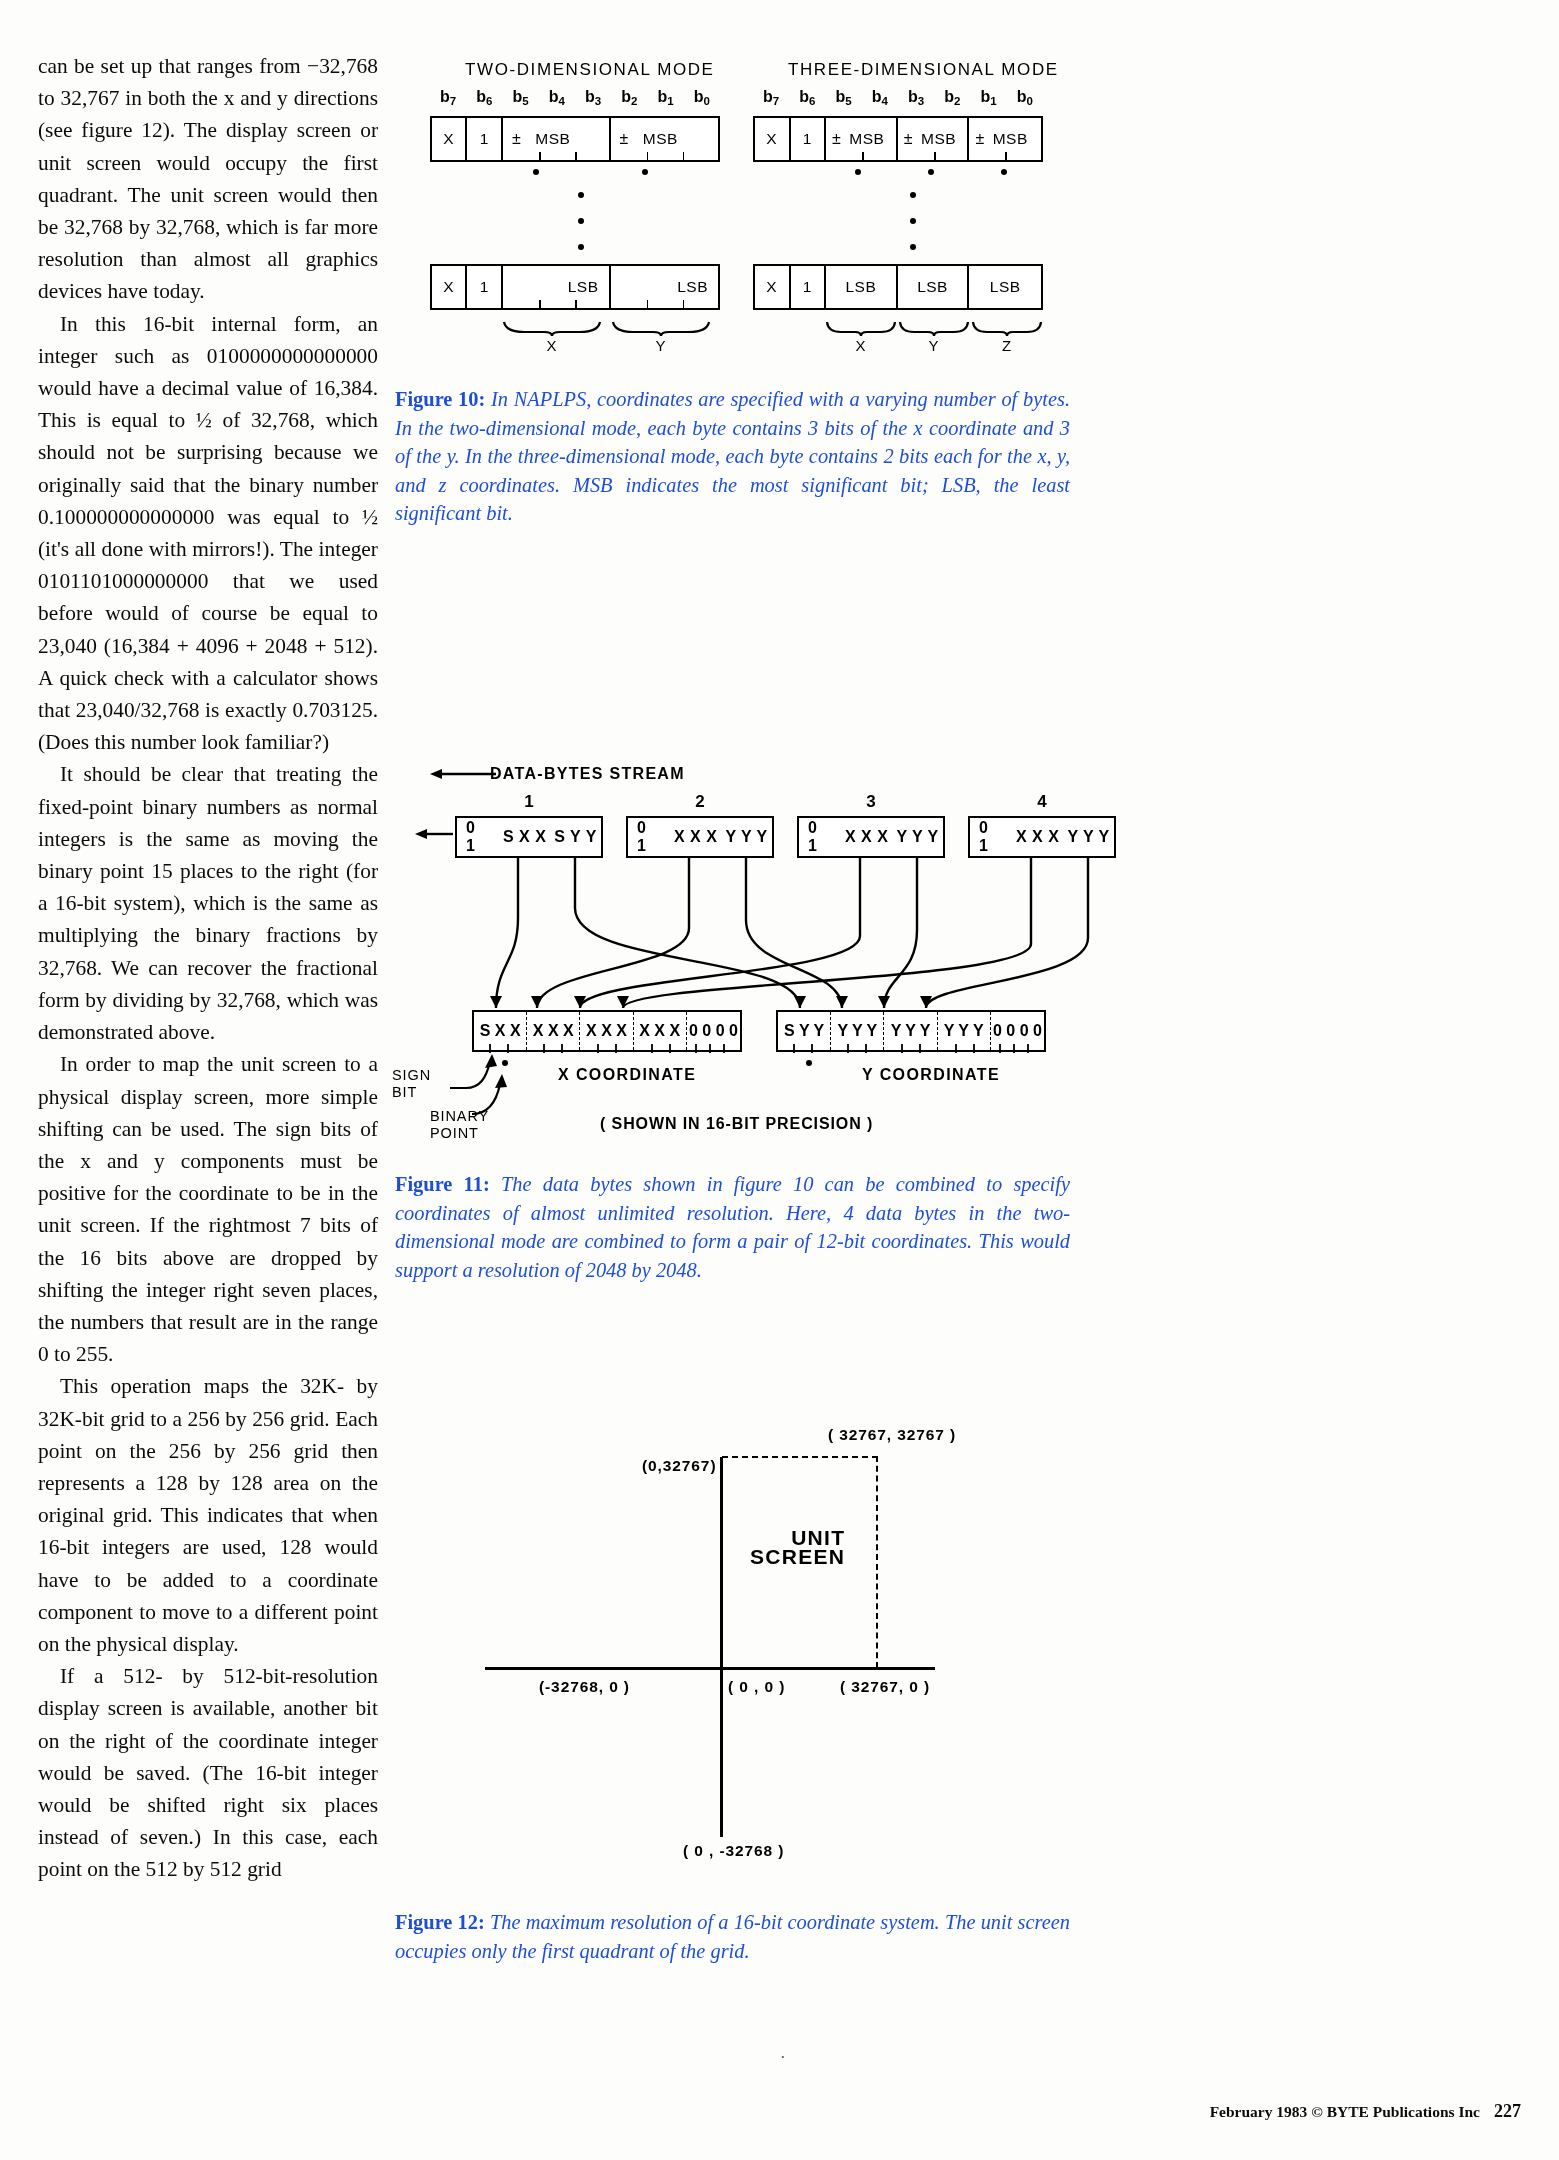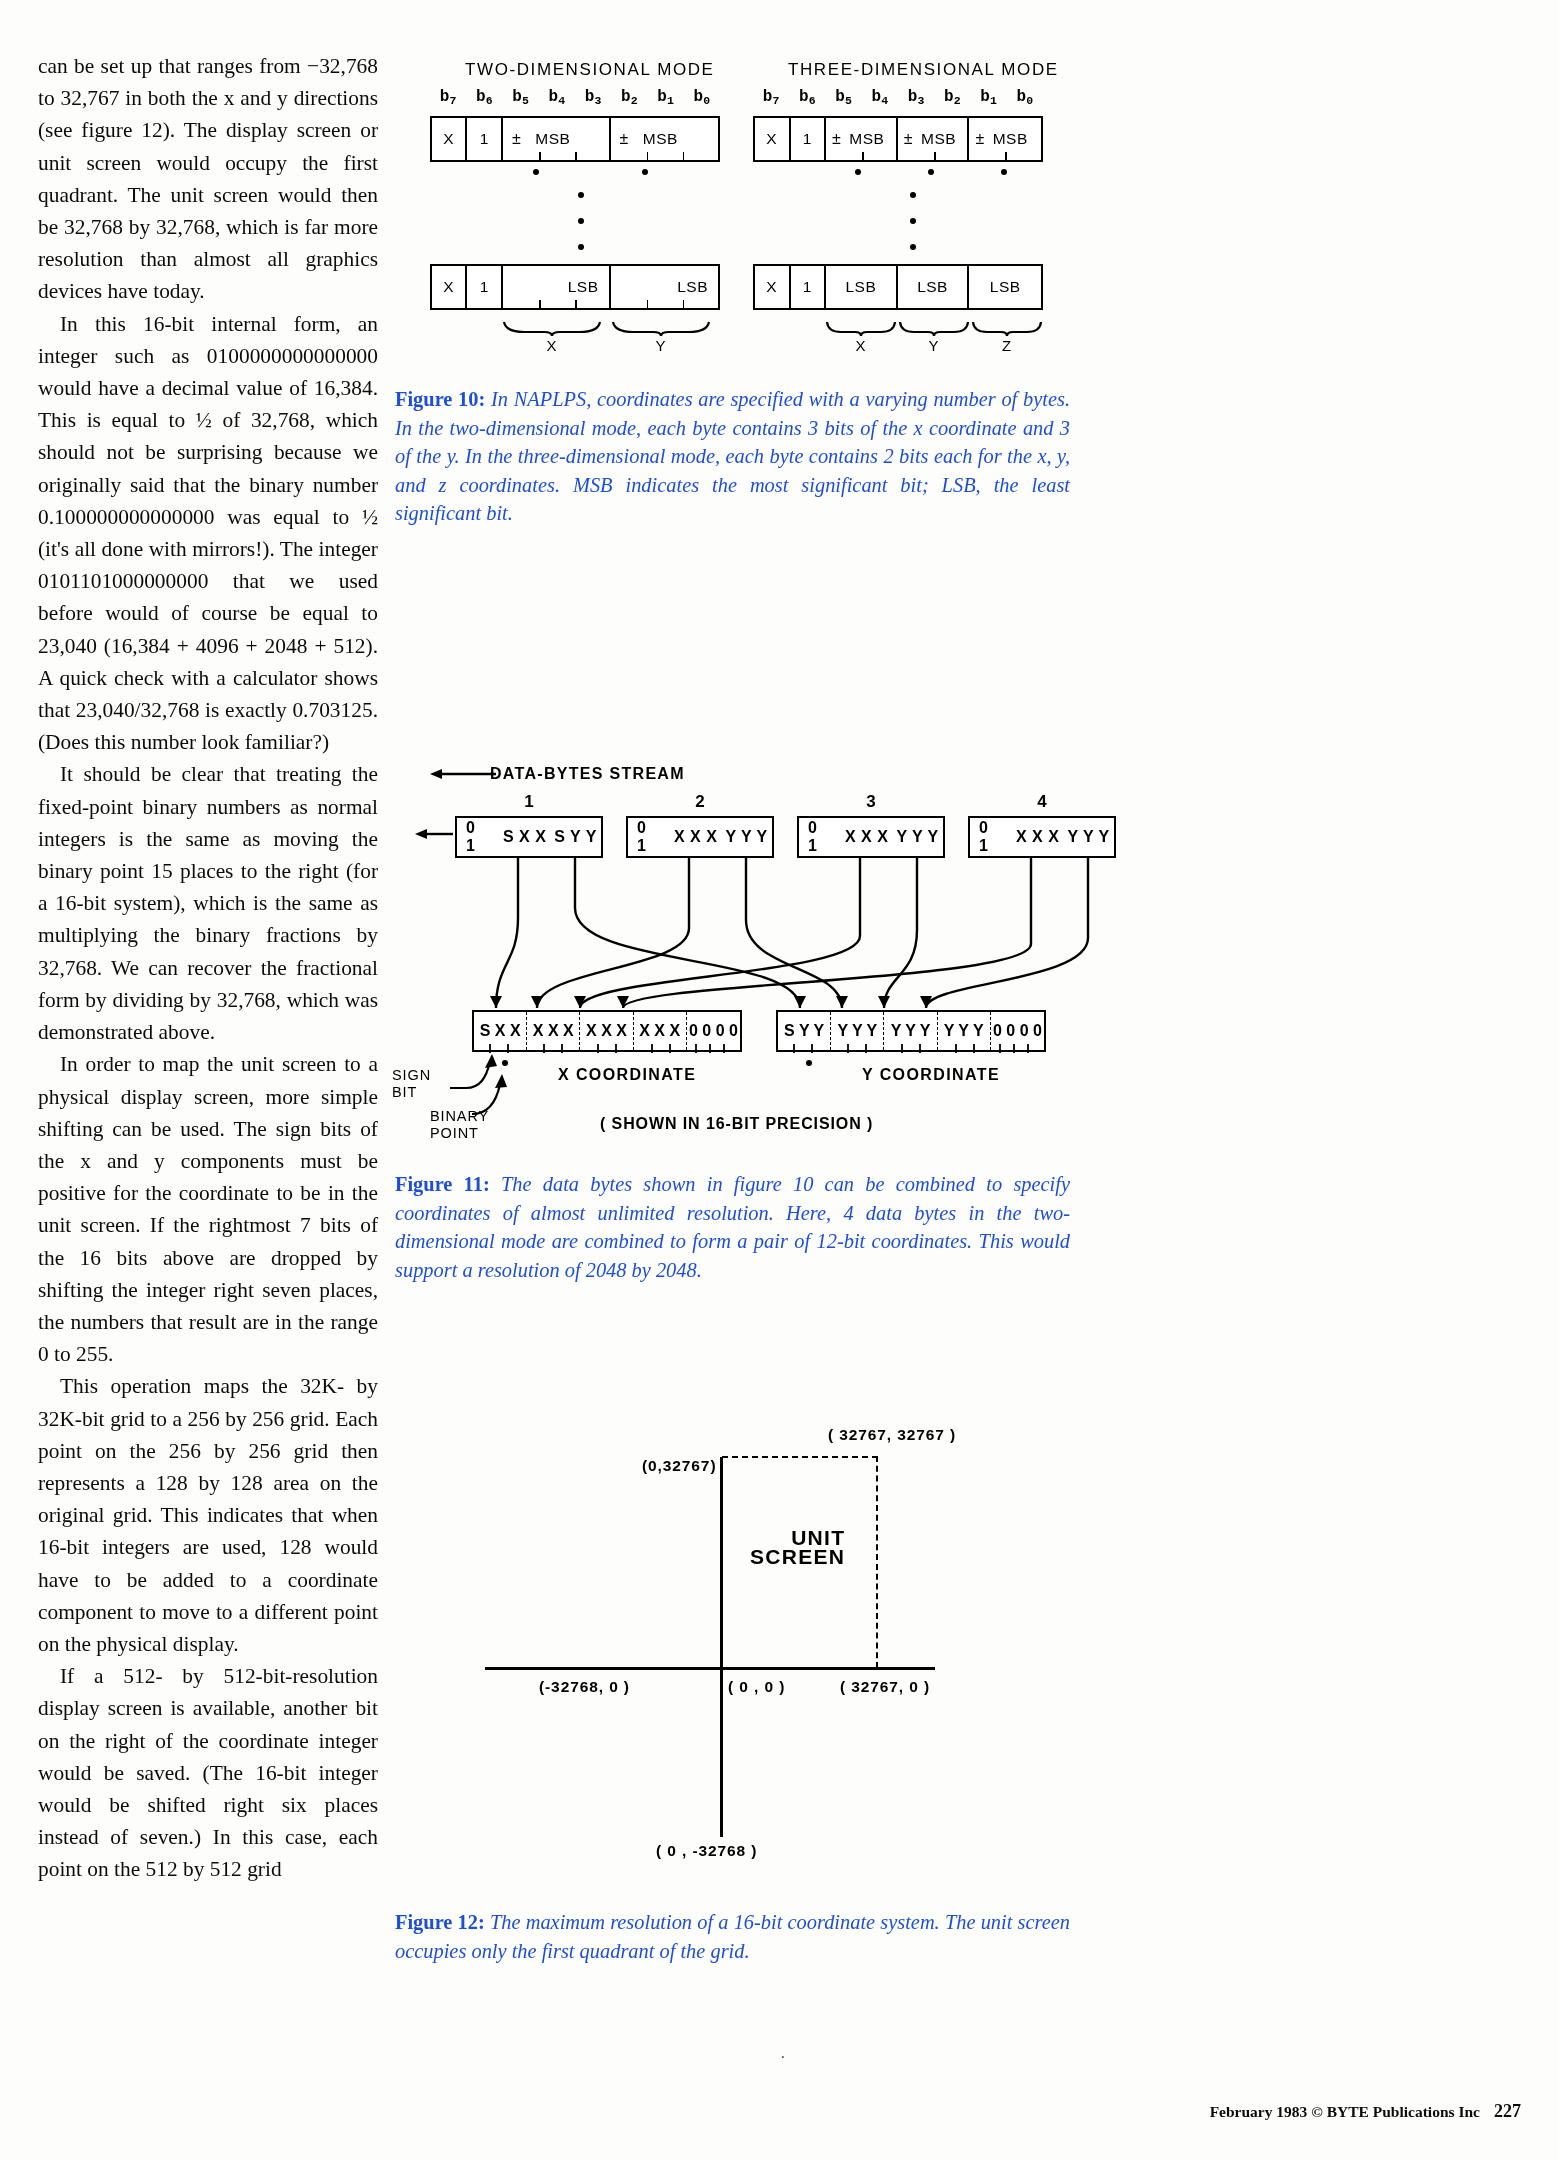--- a/index.html
+++ b/index.html
@@ -64,21 +64,21 @@
     font-family: "Liberation Sans", sans-serif;
     font-size: 17px;
     letter-spacing: 1.6px;
     font-weight: 400;
     color: #000;
     white-space: nowrap;
   }
   .bitlabels {
     position: absolute;
     display: flex;
-    font-family: Liberation Mono, monospace;
+    font-family: Liberation Sans, sans-serif;
     font-size: 16px;
     font-weight: 700;
   }
   .bitlabels span {
     text-align: center;
     display: block;
   }
   .bitlabels sub {
     font-size: 11.5px;
     font-weight: 700;
@@ -678,21 +678,21 @@
 
       <div class="coordtext" style="left:232px; top:6px;margin-top:31px;">(0,32767)</div>
       <div class="coordtext" style="left:418px; top:6px;">( 32767, 32767 )</div>
       <div class="unitscreen" style="left:340px; top:108px;">
         <div>UNIT</div>
         <div>SCREEN</div>
       </div>
       <div class="coordtext" style="left:129px; top:258px;">(-32768, 0 )</div>
       <div class="coordtext" style="left:318px; top:258px;">( 0 , 0 )</div>
       <div class="coordtext" style="left:430px; top:258px;">( 32767, 0 )</div>
-      <div class="coordtext" style="left:246px; top:422px;text-align:right;">( 0 , -32768 )</div>
+      <div class="coordtext" style="left:273px; top:422px;text-align:right;">( 0 , -32768 )</div>
     </div>
 
     <div class="caption" style="left:-110px; top:1908px; width:675px;">
       <b>Figure 12:</b><span> The maximum resolution of a 16-bit coordinate system. The unit screen occupies only the first quadrant of the grid.</span>
     </div>
 
   </div>
 
   <div class="centerdot">·</div>
 

